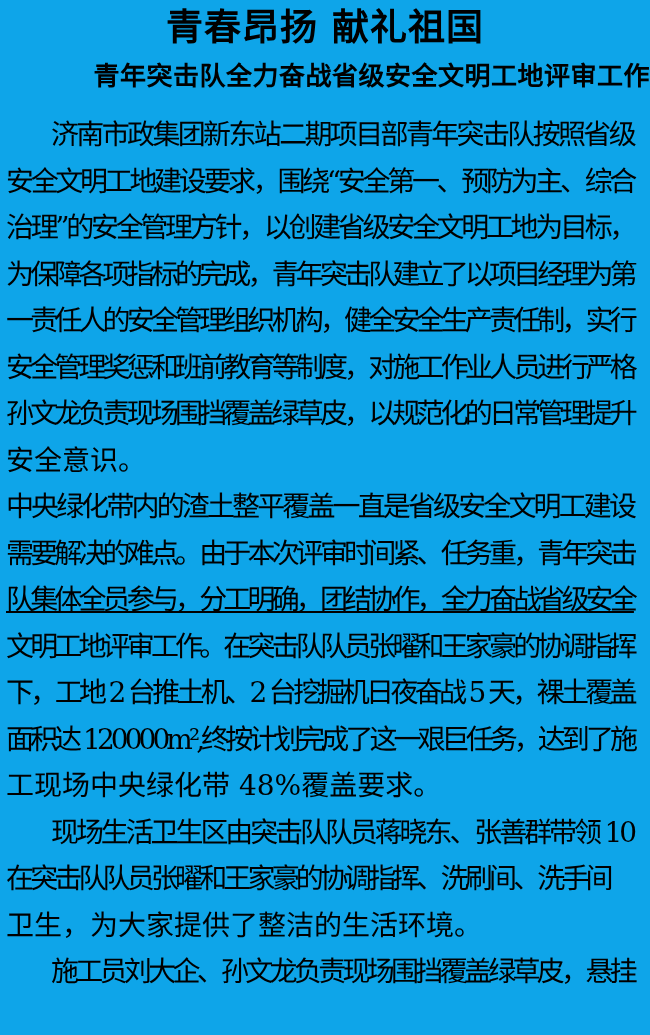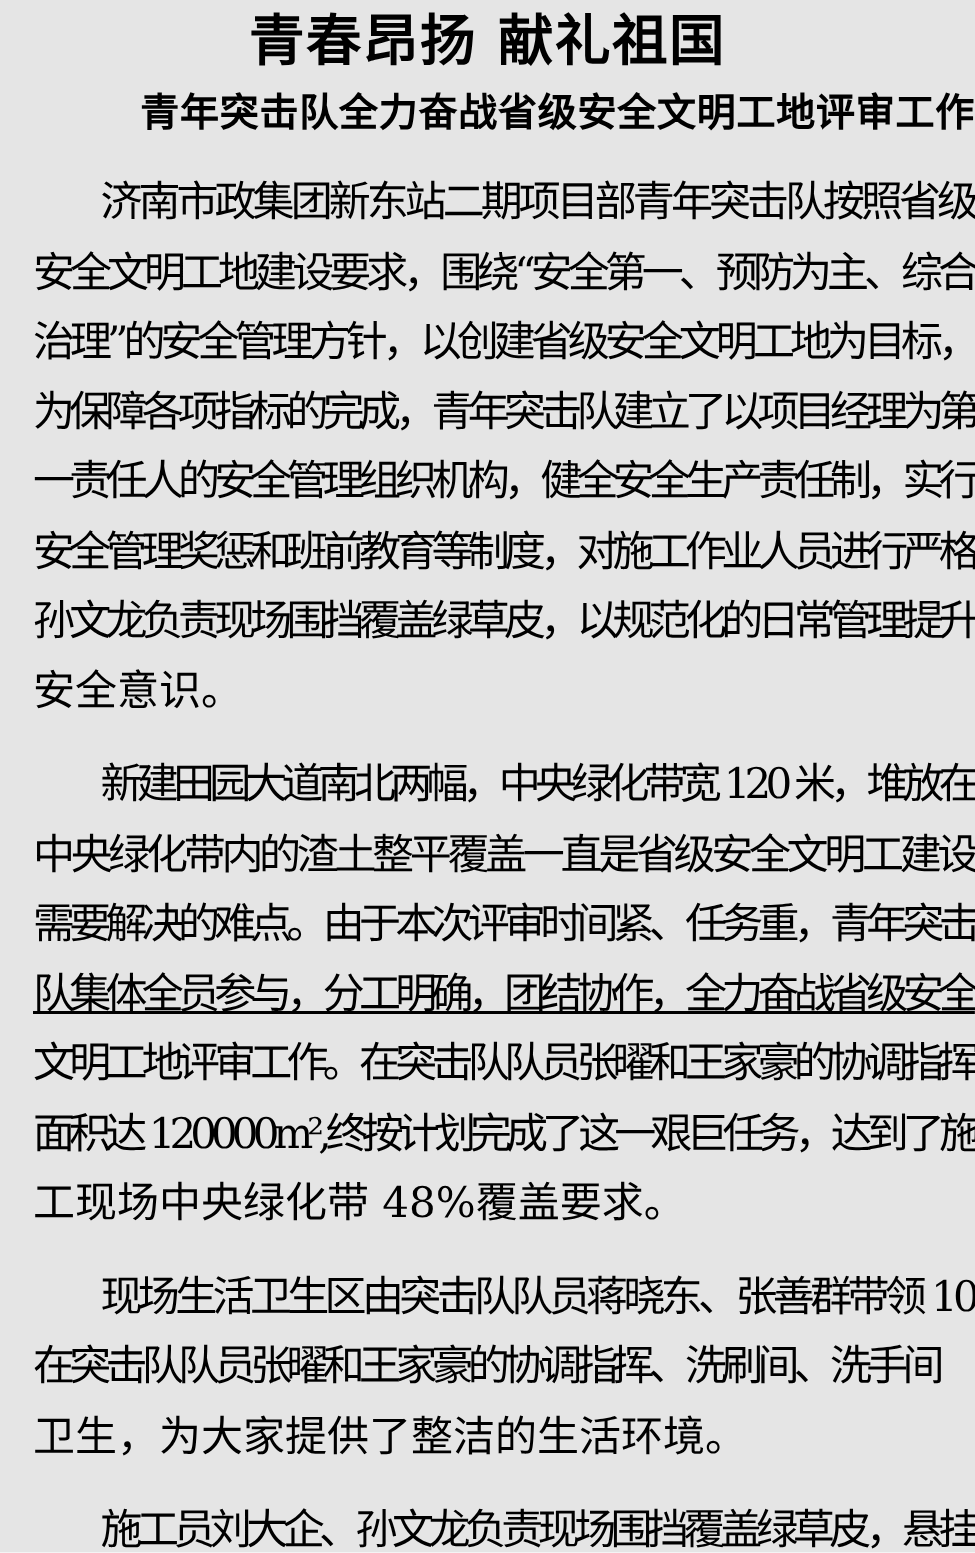--- a/index.html
+++ b/index.html
@@ -4,21 +4,21 @@
 <style>
   html, body {
     margin: 0;
     padding: 0;
     background: #ffffff;
   }
   .page {
     position: relative;
     width: 650px;
     height: 1035px;
-    background: #e5e5e5;
+    background: #0ea5e9;
     color: #000000;
     overflow: hidden;
     font-family: "DejaVu Serif", "Liberation Serif", serif;
   }
   .doc-title {
     margin: 6px 0 0 0;
     font-size: 37px;
     line-height: 42px;
     font-weight: bold;
     text-align: center;
@@ -33,21 +33,21 @@
     text-align: right;
     letter-spacing: 0.5px;
     white-space: nowrap;
   }
   .doc-body {
     margin-top: 21px;
     padding: 0 16px 0 6px;
     font-size: 28px;
   }
   .para {
-    margin: 16px;
+    margin: 0;
     padding: 0;
   }
   .line {
     height: 46.5px;
     line-height: 46.5px;
     white-space: nowrap;
     overflow: visible;
     text-align: left;
   }
   .line.first {
@@ -65,25 +65,25 @@
         <div class="line first" style="letter-spacing: -2.65px;">济南市政集团新东站二期项目部青年突击队按照省级</div>
         <div class="line" style="letter-spacing: -3.32px; text-align: center;">安全文明工地建设要求，围绕“安全第一、预防为主、综合</div>
         <div class="line" style="letter-spacing: -3.32px;">治理”的安全管理方针，以创建省级安全文明工地为目标，</div>
         <div class="line" style="letter-spacing: -3.85px;">为保障各项指标的完成，青年突击队建立了以项目经理为第</div>
         <div class="line" style="letter-spacing: -3.85px;">一责任人的安全管理组织机构，健全安全生产责任制，实行</div>
         <div class="line" style="letter-spacing: -3.85px;">安全管理奖惩和班前教育等制度，对施工作业人员进行严格</div>
         <div class="line" style="letter-spacing: -3.85px;">孙文龙负责现场围挡覆盖绿草皮，以规范化的日常管理提升</div>
         <div class="line last">安全意识。</div>
       </div>
       <div class="para">
-        <div class="line first" style="letter-spacing: -3.86px;">新建田园大道南北两幅，中央绿化带宽 120 米，堆放在</div>
         <div class="line" style="letter-spacing: -2.88px;">中央绿化带内的渣土整平覆盖一直是省级安全文明工建设</div>
         <div class="line" style="letter-spacing: -3.85px;">需要解决的难点。由于本次评审时间紧、任务重，青年突击</div>
         <div class="line" style="letter-spacing: -3.85px; text-decoration: underline;">队集体全员参与，分工明确，团结协作，全力奋战省级安全</div>
         <div class="line" style="letter-spacing: -3.85px;">文明工地评审工作。在突击队队员张曜和王家豪的协调指挥</div>
+        <div class="line" style="letter-spacing: -3.68px;">下，工地 2 台推土机、2 台挖掘机日夜奋战 5 天，裸土覆盖</div>
         <div class="line" style="letter-spacing: -3.95px;">面积达 120000m²,终按计划完成了这一艰巨任务，达到了施</div>
         <div class="line last">工现场中央绿化带 48%覆盖要求。</div>
       </div>
       <div class="para">
         <div class="line first" style="letter-spacing: -3.1px;">现场生活卫生区由突击队队员蒋晓东、张善群带领 10</div>
         <div class="line" style="letter-spacing: -3.85px;">在突击队队员张曜和王家豪的协调指挥、洗刷间、洗手间</div>
         <div class="line last">卫生，为大家提供了整洁的生活环境。</div>
       </div>
       <div class="para">
         <div class="line first" style="letter-spacing: -3.71px;">施工员刘大企、孙文龙负责现场围挡覆盖绿草皮，悬挂</div>

